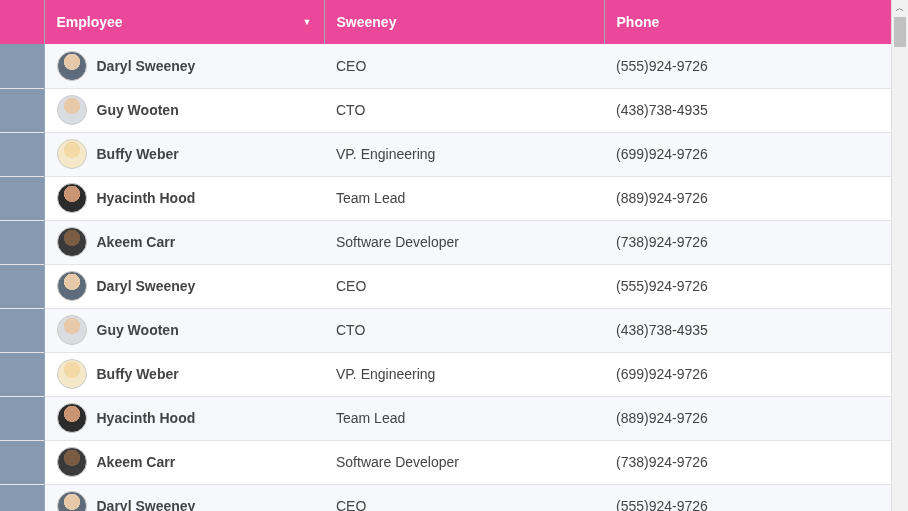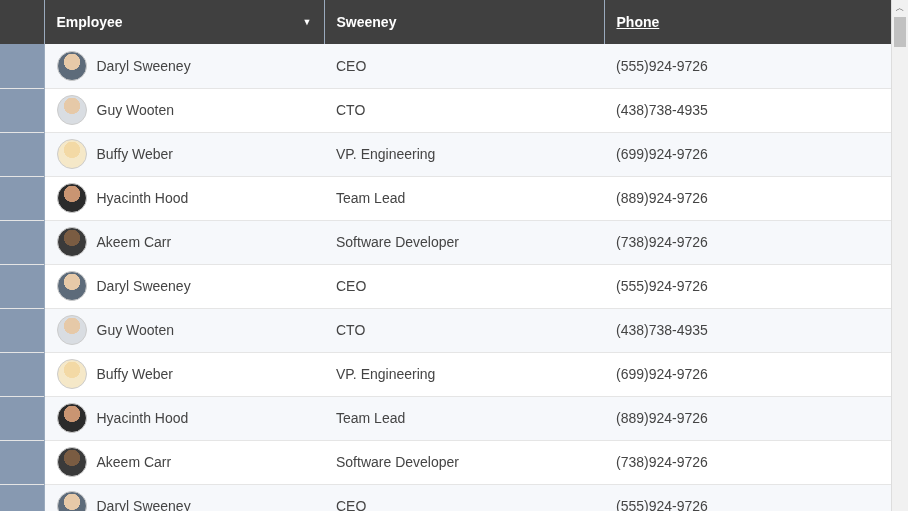--- a/index.html
+++ b/index.html
@@ -51,30 +51,30 @@
     table {
       border-collapse: collapse;
       width: 100%;
       table-layout: fixed;
     }
     col.hierarchy { width: 44px; }
     col.employee { width: 280px; }
     col.position { width: 280px; }
     col.phone { width: auto; }
     thead th {
-      background: #404040;
+      background: #ec4899;
       color: #fff;
       font-weight: bold;
       text-align: left;
       padding: 14px 12px;
       font-size: 14px;
       border-right: 1px solid #9aaabd;
       position: relative;
     }
-    thead th:last-child { border-right: none; text-decoration: underline; }
+    thead th:last-child { border-right: none; }
     thead th.hierarchy-header {
       padding: 0;
     }
     .sort-indicator {
       position: absolute;
       right: 12px;
       top: 50%;
       transform: translateY(-50%);
       font-size: 9px;
       color: #fff;
@@ -99,20 +99,21 @@
     td.emp-cell {
       padding: 5px 12px;
     }
     td.pos-cell, td.phone-cell {
       padding: 0 12px;
     }
     .emp-wrap {
       display: flex;
       align-items: center;
       gap: 10px;
+      font-weight: bold;
     }
     .avatar {
       width: 30px;
       height: 30px;
       border-radius: 50%;
       border: 1px solid #ccc;
       display: inline-block;
       flex-shrink: 0;
     }
     .avatar.a0 { background: radial-gradient(circle at 50% 35%, #e6c9a8 35%, #5d6b7a 36%, #5d6b7a 100%); }

